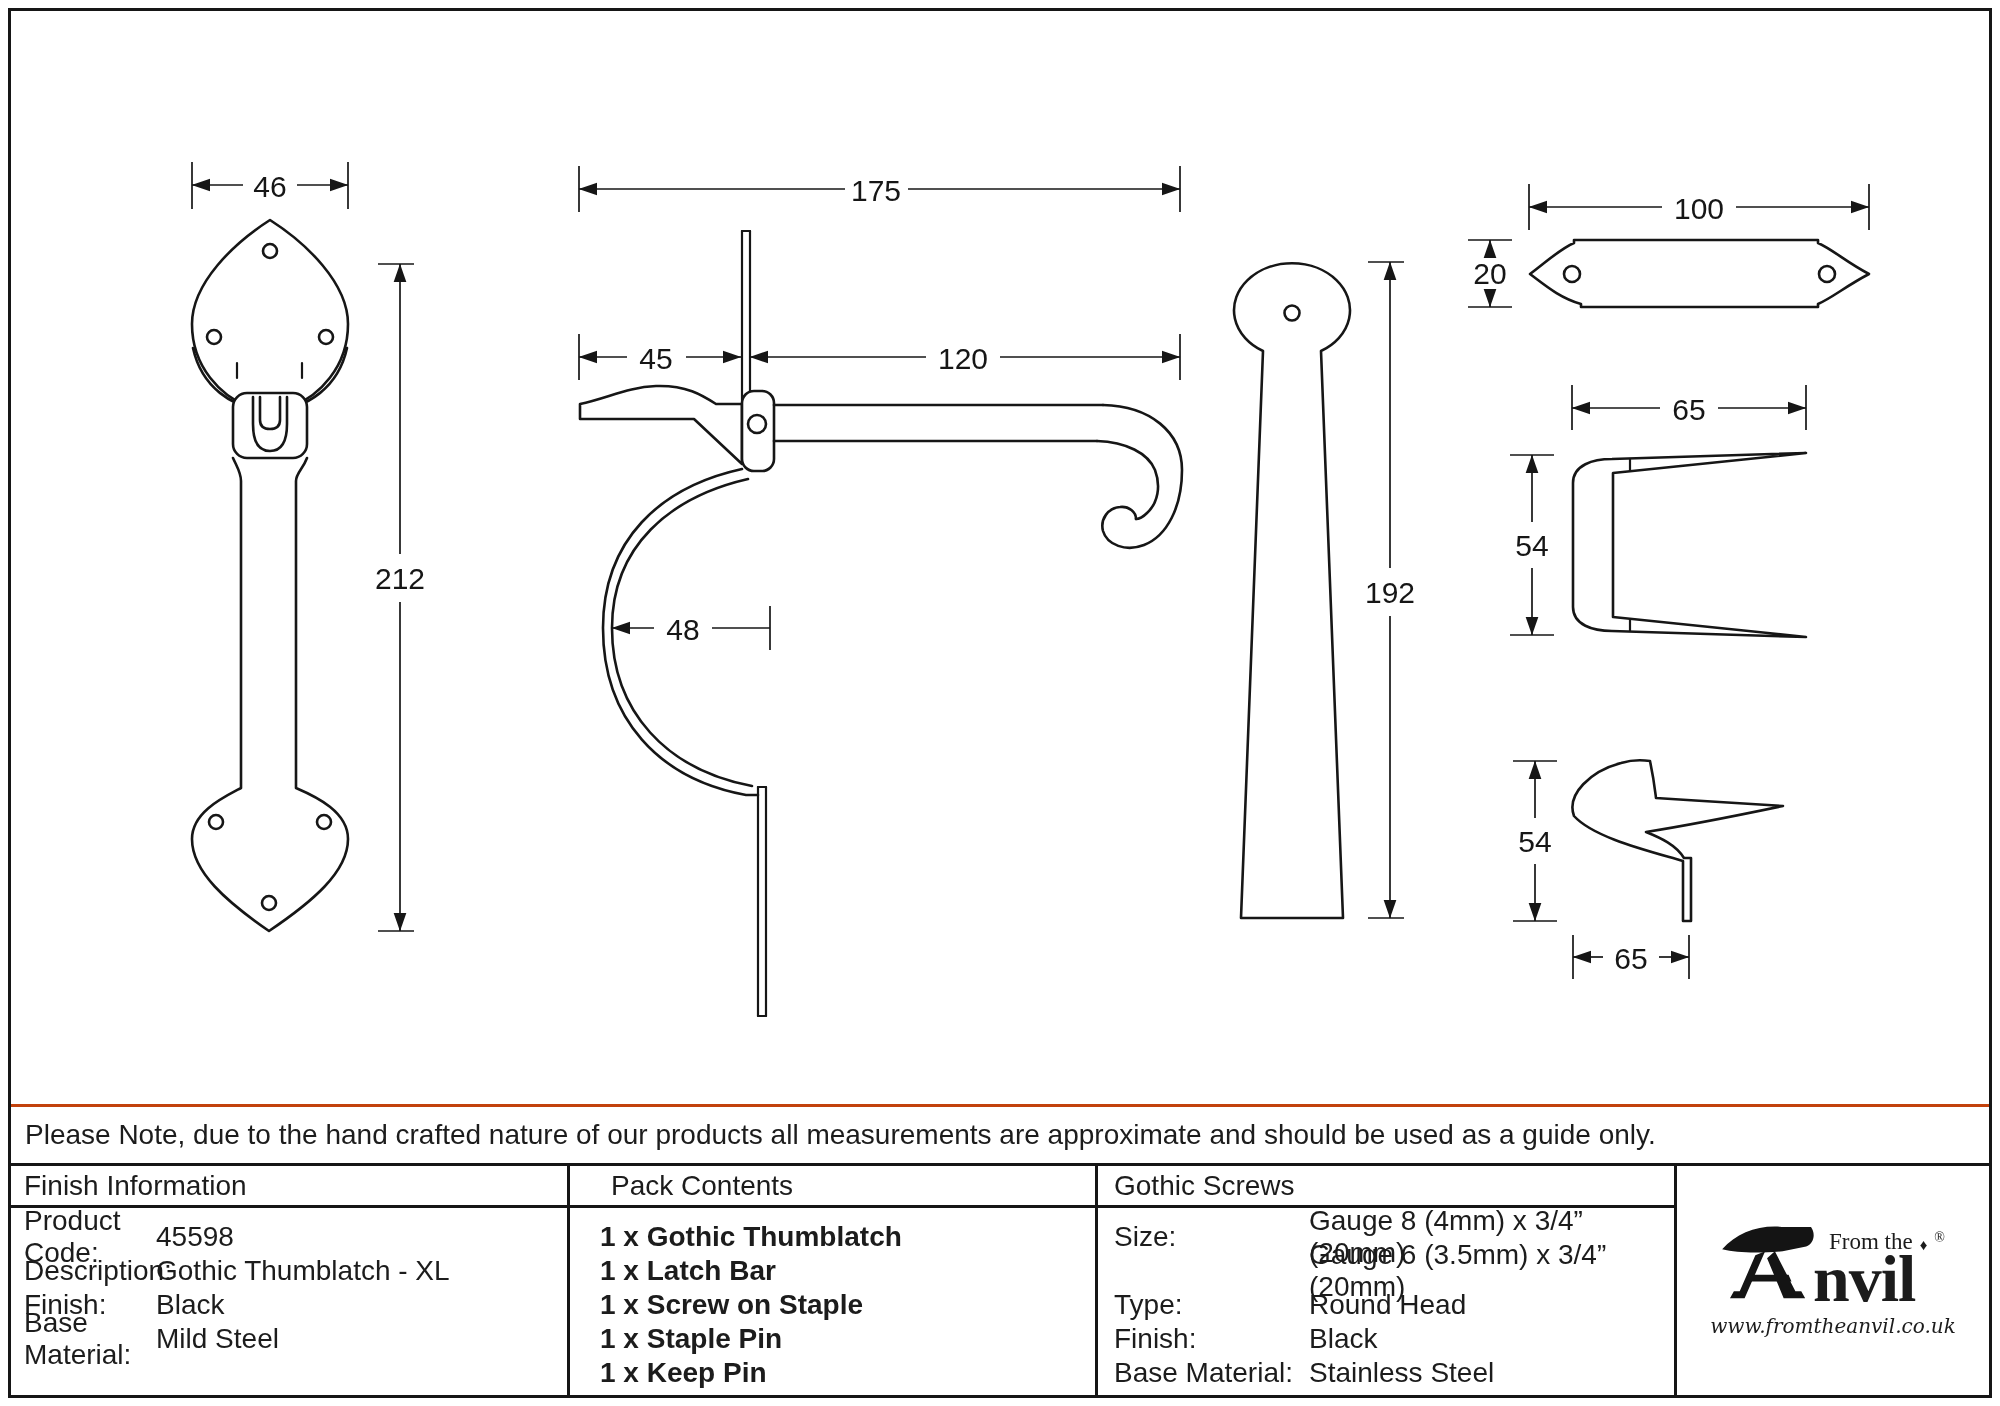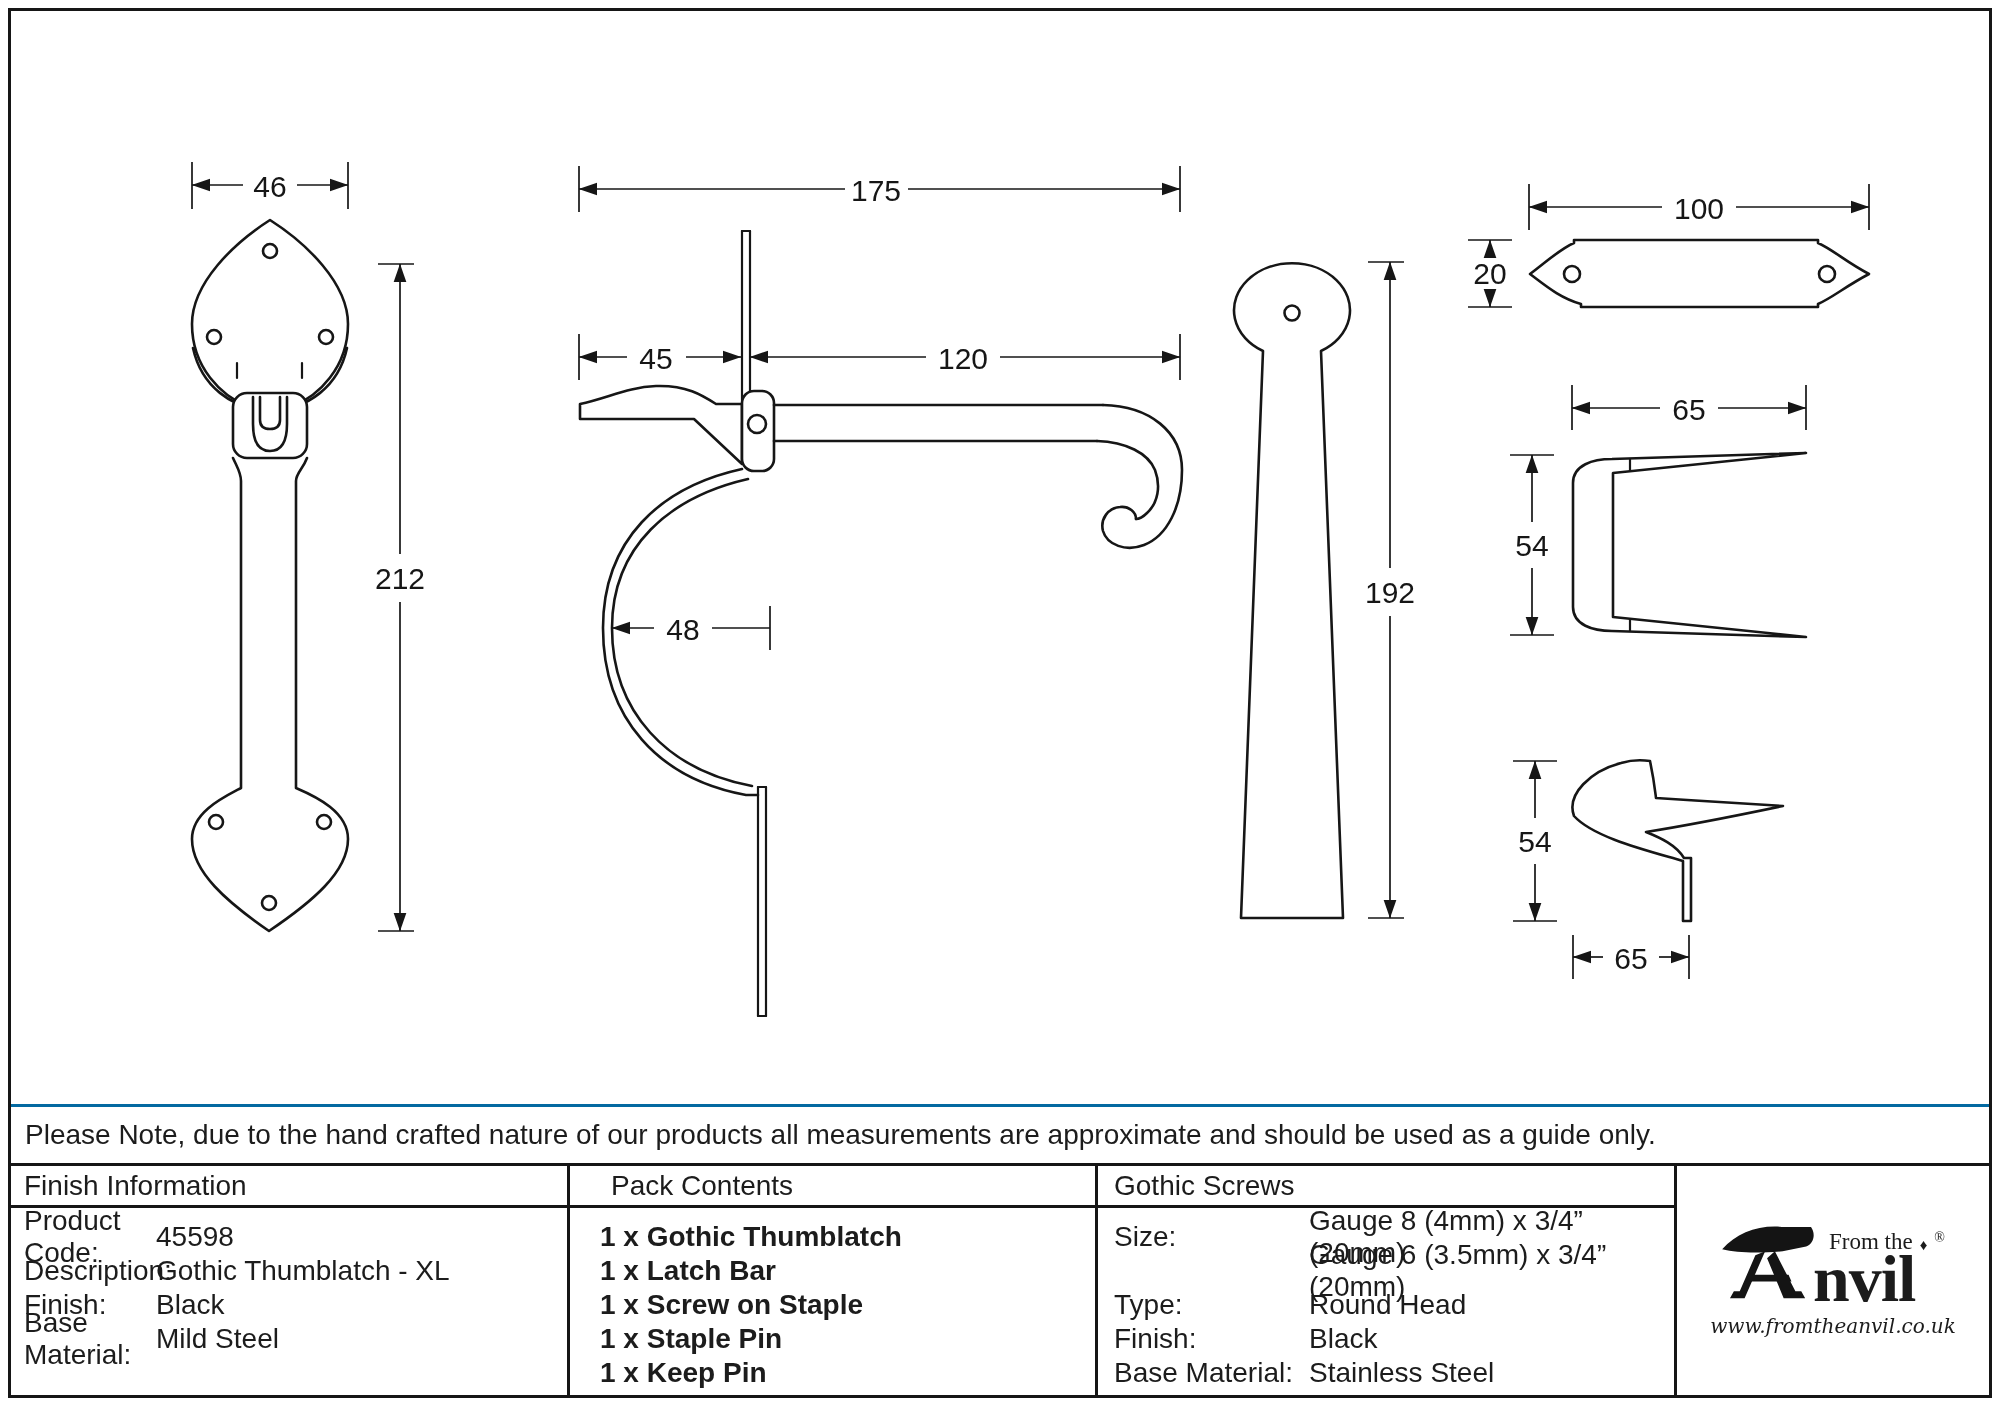--- a/index.html
+++ b/index.html
@@ -4,21 +4,21 @@
 <style>
   html,body{margin:0;padding:0;background:#fff;}
   .sheet{position:relative;width:2000px;height:1406px;background:#fff;
          font-family:"Liberation Sans",sans-serif;color:#1c1c1c;overflow:hidden;border-radius:8px;}
   .outer-border{position:absolute;left:8px;top:8px;right:8px;bottom:8px;
                 border:3px solid #161616;pointer-events:none;}
   svg.drawings{position:absolute;left:0;top:0;}
   svg.drawings text{font-family:"Liberation Sans",sans-serif;font-size:30px;fill:#161616;}
 
   .note-row{position:absolute;left:11px;right:11px;top:1104px;height:56px;
-            border-top:3px solid #0369a1;display:flex;align-items:center;
+            border-top:3px solid #c2410c;display:flex;align-items:center;
             padding-left:14px;font-size:28px;box-sizing:content-box;}
 
   .spec-table{position:absolute;left:11px;right:11px;top:1163px;bottom:11px;
               border-top:3px solid #161616;display:flex;}
   .col{position:relative;box-sizing:border-box;}
   .col1{width:559px;border-right:3px solid #161616;}
   .col2{width:528px;border-right:3px solid #161616;}
   .col3{width:579px;border-right:3px solid #161616;}
   .col4{flex:1;display:flex;align-items:center;justify-content:center;}
   .col-header{height:39px;border-bottom:3px solid #161616;display:flex;

